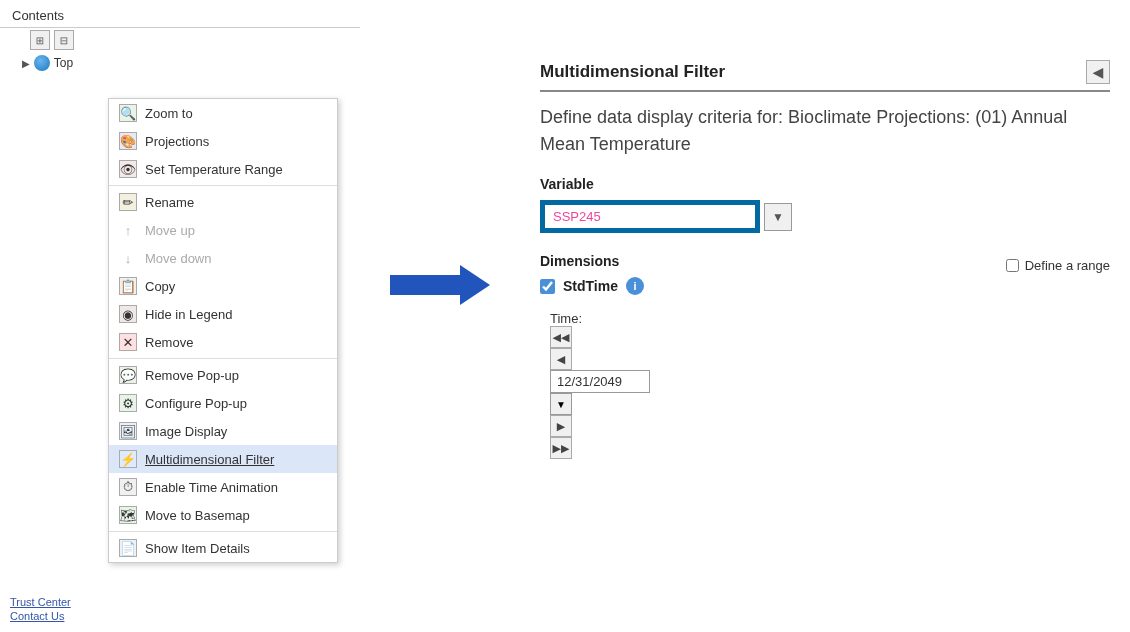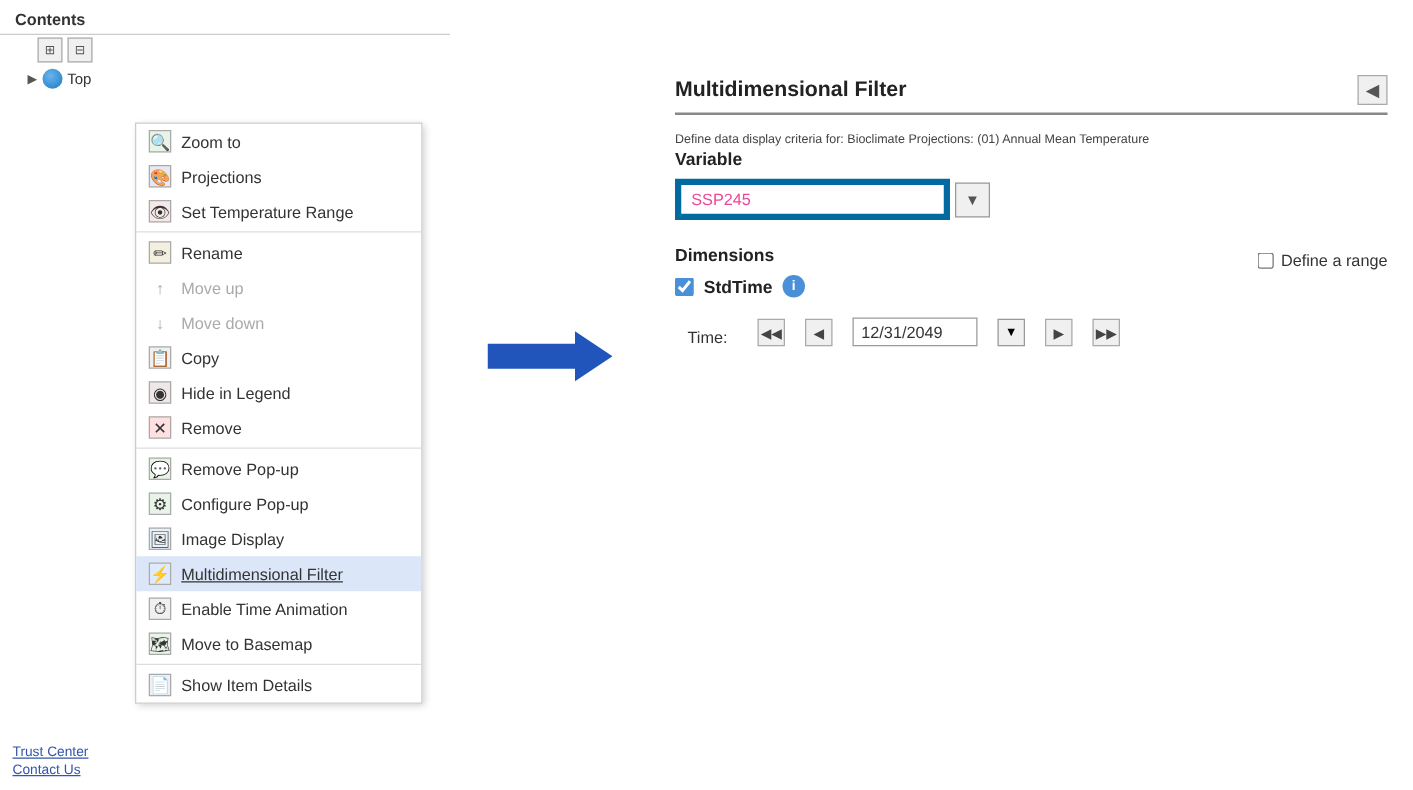--- a/index.html
+++ b/index.html
@@ -20,21 +20,21 @@
       height: 100%;
       position: absolute;
       left: 0;
       top: 0;
       background: #fff;
     }
 
     .contents-header {
       padding: 8px 12px 4px 12px;
       font-size: 13px;
-      font-weight: bold;
+      font-weight: normal;
       color: #333;
       border-bottom: 1px solid #ccc;
     }
 
     .layer-item {
       display: flex;
       align-items: flex-start;
       padding: 6px 12px;
       gap: 4px;
     }
@@ -171,23 +171,24 @@
       height: 24px;
       border: 1px solid #aaa;
       background: #f0f0f0;
       cursor: pointer;
       display: flex; align-items: center; justify-content: center;
       font-size: 14px;
       color: #555;
     }
 
     .filter-description {
-      font-size: 10px;
+      font-size: 18px;
       color: #444;
       line-height: 1.5;
+      margin-bottom: 18px;
     }
 
     .section-label {
       font-size: 14px;
       font-weight: bold;
       color: #222;
       margin-bottom: 8px;
     }
 
     .variable-row {
@@ -259,23 +260,24 @@
       display: flex;
       align-items: center;
       justify-content: center;
       font-size: 11px;
       font-weight: bold;
       cursor: pointer;
     }
 
     .time-row {
       display: flex;
-      align-items: flex-end;
-      gap: 16px;
+      align-items: flex-start;
+      gap: 0;
       padding-left: 10px;
+      flex-direction: column;
     }
 
     .time-label {
       font-size: 13px;
       color: #333;
       min-width: 40px;
     }
 
     .nav-btn {
       width: 22px;

